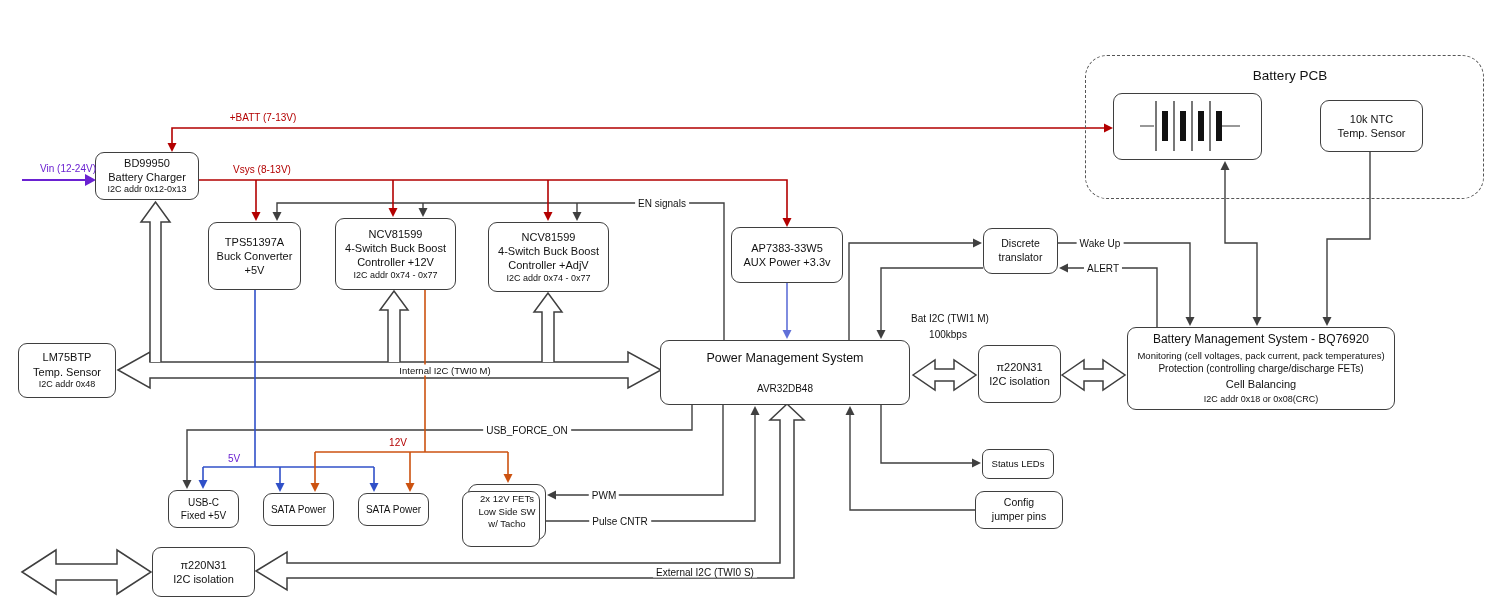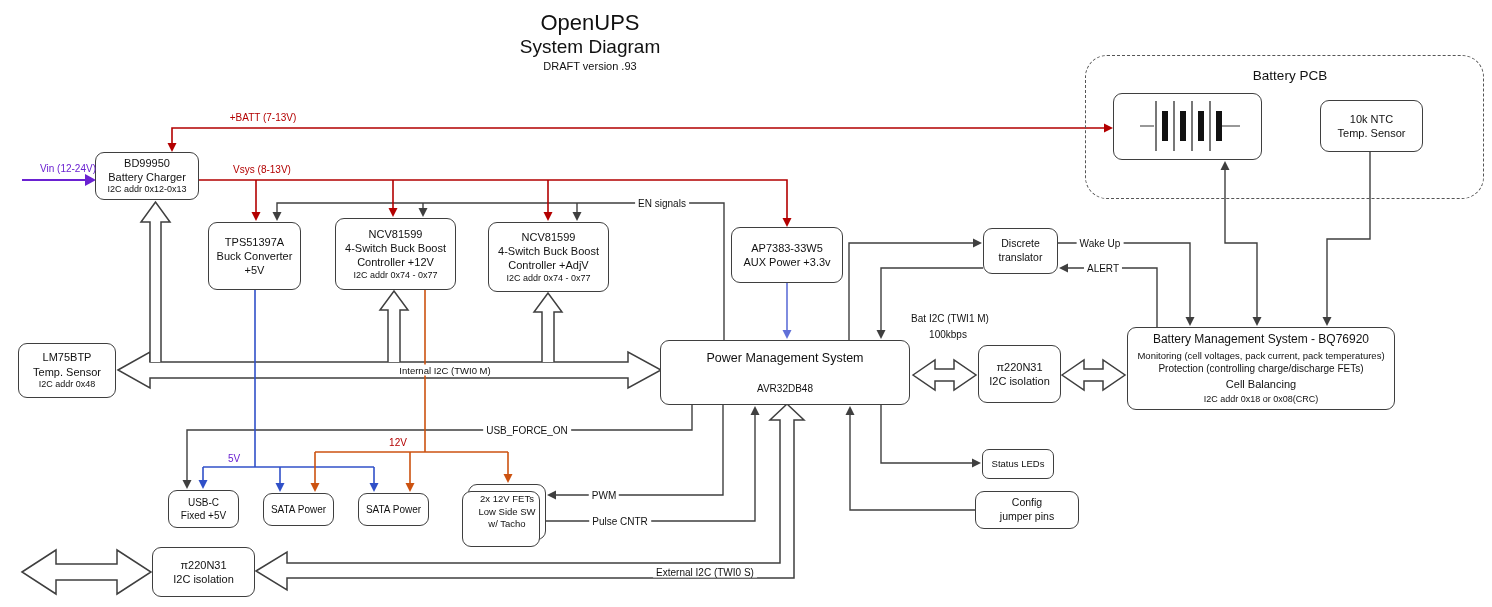--- a/index.html
+++ b/index.html
@@ -137,25 +137,20 @@
     <g>
       <path d="M1140,126 H1154 M1222,126 H1240" stroke="#777" stroke-width="1.6"></path>
       <path d="M1156,101 V151 M1174,101 V151 M1192,101 V151 M1210,101 V151" stroke="#777" stroke-width="2"></path>
       <rect x="1162" y="111" width="6" height="30" fill="#111"></rect>
       <rect x="1180" y="111" width="6" height="30" fill="#111"></rect>
       <rect x="1198" y="111" width="6" height="30" fill="#111"></rect>
       <rect x="1216" y="111" width="6" height="30" fill="#111"></rect>
     </g>
   </svg>
 
-  <div class="title">
-    <div class="t1">OpenUPS</div>
-    <div class="t2">System Diagram</div>
-    <div class="t3">DRAFT version .93</div>
-  </div>
 
   <div class="dashed" style="left:1085px;top:55px;width:397px;height:142px;"></div>
   <div class="pcb-title">Battery PCB</div>
 
   <div class="node" style="left:95px;top:152px;width:104px;height:48px;">
     <span>BD99950</span>
     <span>Battery Charger</span>
     <span class="small">I2C addr 0x12-0x13</span>
   </div>
 
@@ -217,21 +212,21 @@
 
   <div class="node" style="left:1320px;top:100px;width:103px;height:52px;">
     <span>10k NTC</span>
     <span>Temp. Sensor</span>
   </div>
 
   <div class="node" style="left:982px;top:449px;width:72px;height:30px;font-size:9.5px;border-radius:7px;text-align:center;">
     <span>Status LEDs</span>
   </div>
 
-  <div class="node" style="left:975px;top:491px;width:104px;height:38px;font-size:10.5px;">
+  <div class="node" style="left:975px;top:491px;width:88px;height:38px;font-size:10.5px;">
     <span>Config</span>
     <span>jumper pins</span>
   </div>
 
   <div class="node" style="left:168px;top:490px;width:71px;height:38px;font-size:10px;">
     <span>USB-C</span>
     <span>Fixed +5V</span>
   </div>
 
   <div class="node" style="left:263px;top:493px;width:71px;height:33px;font-size:10px;">

